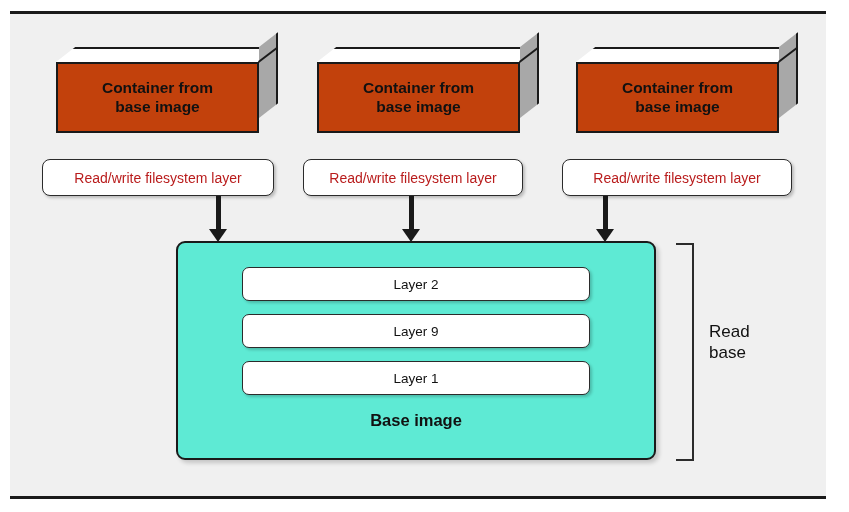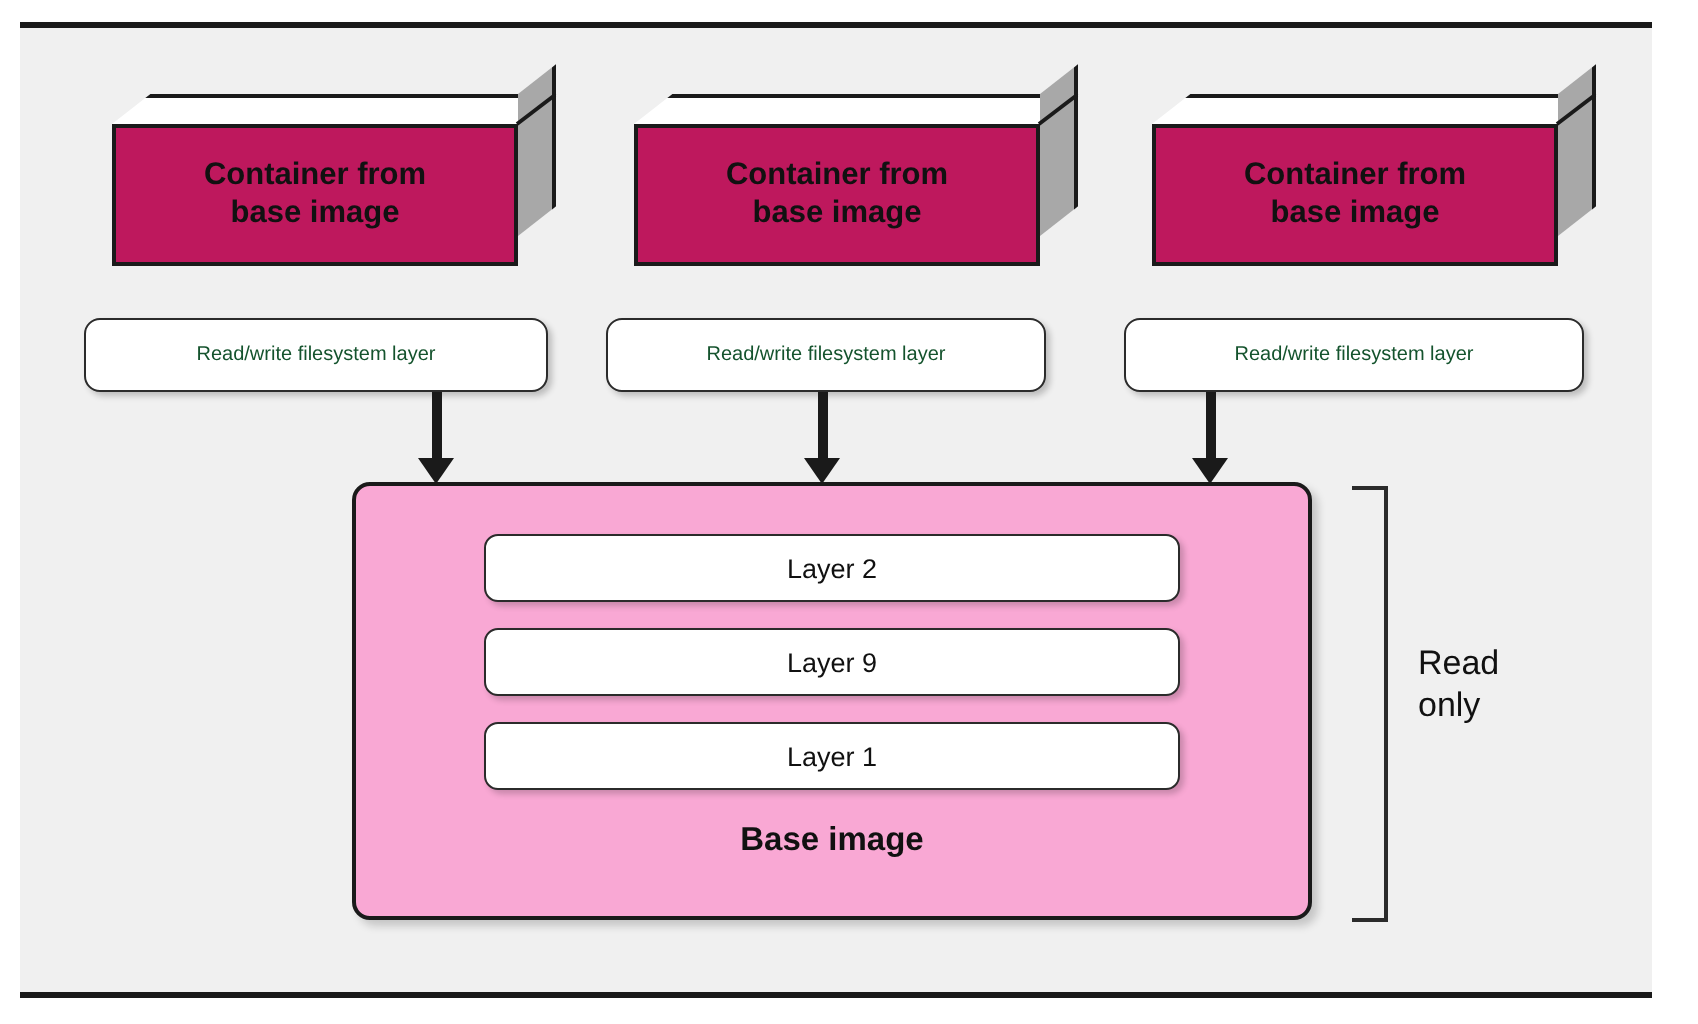--- a/index.html
+++ b/index.html
@@ -71,21 +71,21 @@
     box-sizing: border-box;
     transform: skewY(-38deg);
     transform-origin: top left;
   }
   .cube .front-face {
     position: absolute;
     left: 0;
     top: 0;
     width: 203px;
     height: 71px;
-    background: #be185d;
+    background: #c2410c;
     border: 2px solid #1a1a1a;
     box-sizing: border-box;
     display: flex;
     align-items: center;
     justify-content: center;
     text-align: center;
     font-weight: bold;
     font-size: 15.5px;
     line-height: 1.18;
     color: #111111;
@@ -105,22 +105,22 @@
   .rwbox {
     position: absolute;
     height: 37px;
     background: #ffffff;
     border: 1.5px solid #2b2b2b;
     border-radius: 8px;
     box-sizing: border-box;
     display: flex;
     align-items: center;
     justify-content: center;
-    font-size: 10px;
-    color: #14532d;
+    font-size: 14px;
+    color: #b91c1c;
     box-shadow: 2px 2px 3px rgba(0,0,0,0.22);
   }
 
   
   .arrow {
     position: absolute;
     width: 18px;
   }
   .arrow .shaft {
     position: absolute;
@@ -139,21 +139,21 @@
     border-top: 13px solid #1a1a1a;
   }
 
   
   #base-image-box {
     position: absolute;
     left: 176px;
     top: 241px;
     width: 480px;
     height: 219px;
-    background: #f9a8d4;
+    background: #5eead4;
     border: 2.5px solid #1a1a1a;
     border-radius: 9px;
     box-sizing: border-box;
     box-shadow: 3px 3px 4px rgba(0,0,0,0.18);
   }
   .layer-box {
     position: absolute;
     left: 64px;
     width: 348px;
     height: 34px;
@@ -283,15 +283,15 @@
     <div id="base-image-label">Base image</div>
   </div>
 
   <div id="readonly-bracket">
     <div class="t t-top"></div>
     <div class="v"></div>
     <div class="t t-bot"></div>
   </div>
 
   <div id="readonly-label">Read
-only</div>
+base</div>
 
 </div>
 
 </body></html>

